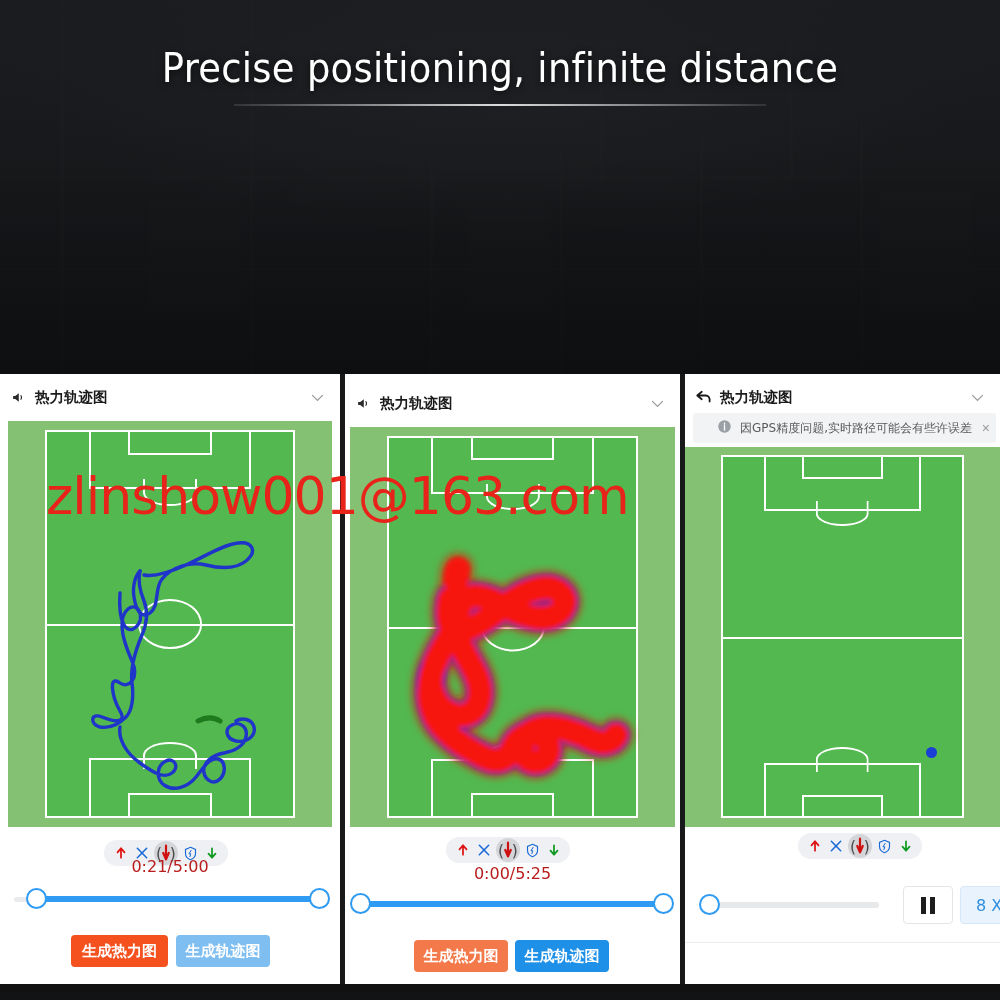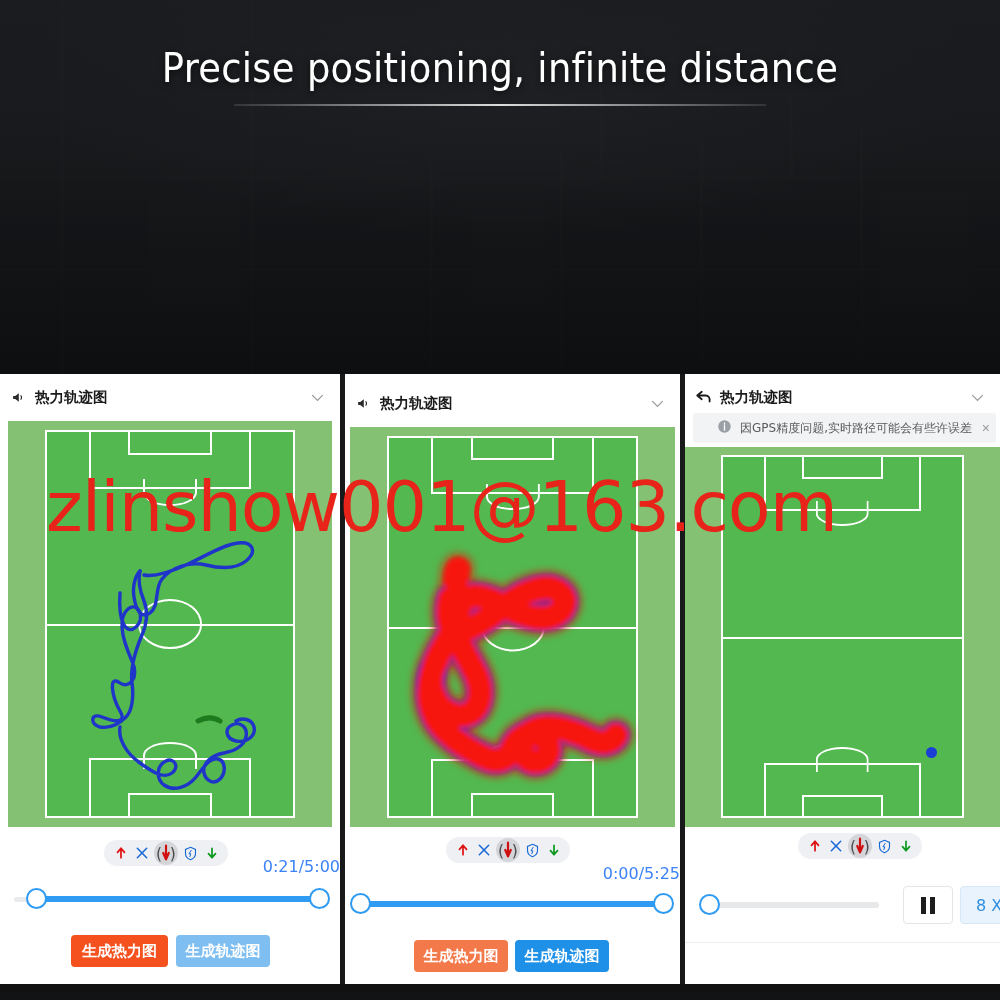--- a/index.html
+++ b/index.html
@@ -145,21 +145,21 @@
     background: #eef0f3; border-radius: 13px;
     display: flex; align-items: center; gap: 4px; padding: 0 8px;
     font-size: 15px; line-height: 1;
   }
   .iconbar .seg { display:flex; align-items:center; justify-content:center; width:17px; }
   .iconbar .hl {
     position: relative; background: #d3d5d8; border-radius: 50%;
     width: 24px; height: 24px;
   }
   .timelabel {
-    position: absolute; text-align: right; font-size: 16px; color: #3b82f6;
+    position: absolute; text-align: center; font-size: 16px; color: #b91c1c;
     font-family: "DejaVu Sans","Liberation Sans", sans-serif;
   }
 
   
   .slider { position: absolute; height: 22px; }
   .strack { position: absolute; top: 8px; left: 0; right: 0; height: 6px; background: #e6e8ea; border-radius: 3px; }
   .sfill  { position: absolute; top: 8px; height: 6px; background: #2f9bf3; border-radius: 3px; }
   .sthumb {
     position: absolute; top: 0; width: 21px; height: 21px; border-radius: 50%;
     background: #fff; border: 2.5px solid #2f9bf3; cursor: pointer;
@@ -187,21 +187,21 @@
     background: #e9f3fd; border: 1px solid #d6e7f8; border-radius: 4px;
     display:flex; align-items:center; justify-content:center;
     color: #2f8fe0; font-size: 16px; cursor: pointer;
     font-family: "DejaVu Sans","Liberation Sans", sans-serif;
   }
   .hairline { position:absolute; height:1px; background:#ededed; }
 
   
   .watermark {
     position: absolute; left: 46px; top: 466px;
-    font-size: 70px; color: #e8231a; white-space: nowrap;
+    font-size: 52px; color: #e8231a; white-space: nowrap;
     font-family: "DejaVu Sans","Liberation Sans", sans-serif;
     font-weight: 400;
     letter-spacing: -1px;
     pointer-events: none;
     z-index: 60;
   }
   .bottombar { position:absolute; left:0; bottom:0; width:1000px; height:8px; background:#121314; z-index:70;}
 </style>
 </head>
 <body>

